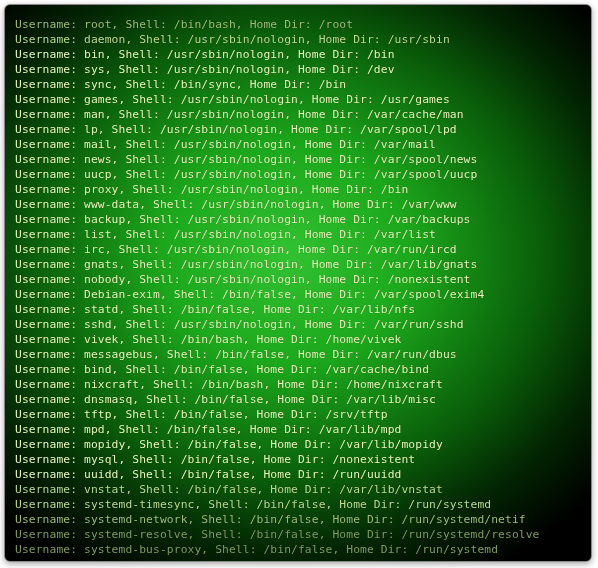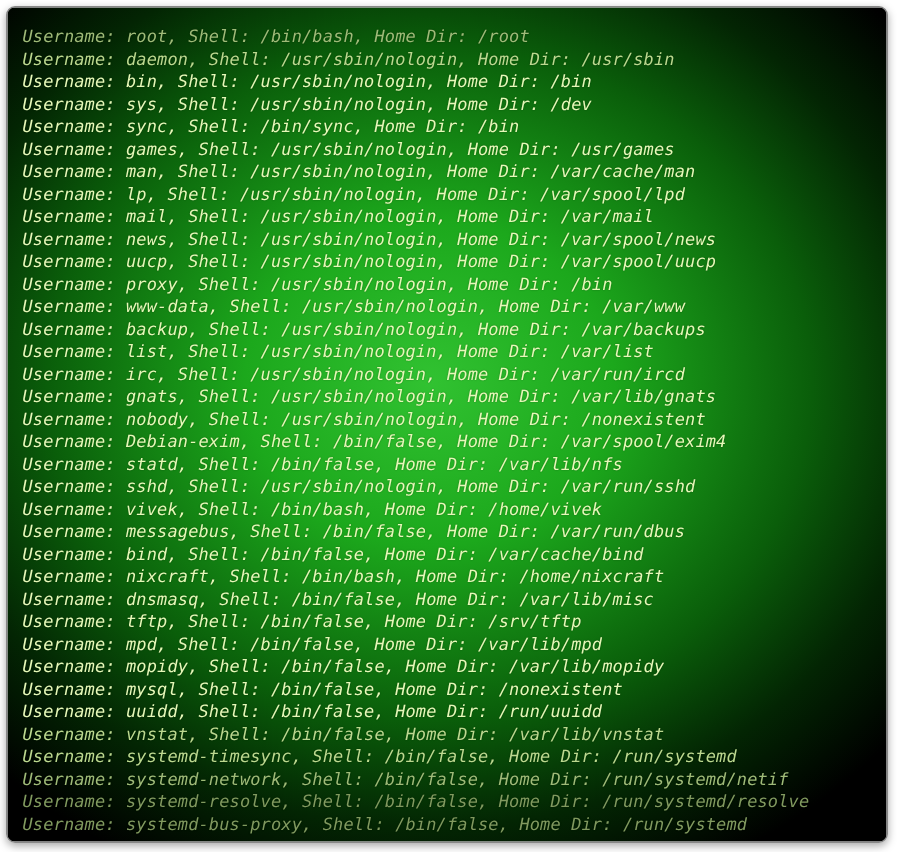--- a/index.html
+++ b/index.html
@@ -17,21 +17,20 @@
     position:absolute;
     top:12px;left:10px;right:8px;bottom:12px;
     font-family:"Menlo","Consolas","Lucida Console",monospace;
     font-size:11.3px;
     line-height:15px;
     letter-spacing:0.1px;
     white-space:pre;
     color:#e6f9b8;
     text-shadow:0 0 1px rgba(0,0,0,0.4);
     user-select:text;
-    font-style:italic;
   }
   .line{display:block}
   .d1{color:#bcd98f}
   .d2{color:#9fbb78}
   .d3{color:#819a5f}
 </style>
 </head>
 <body>
 
 <div class="frame">

